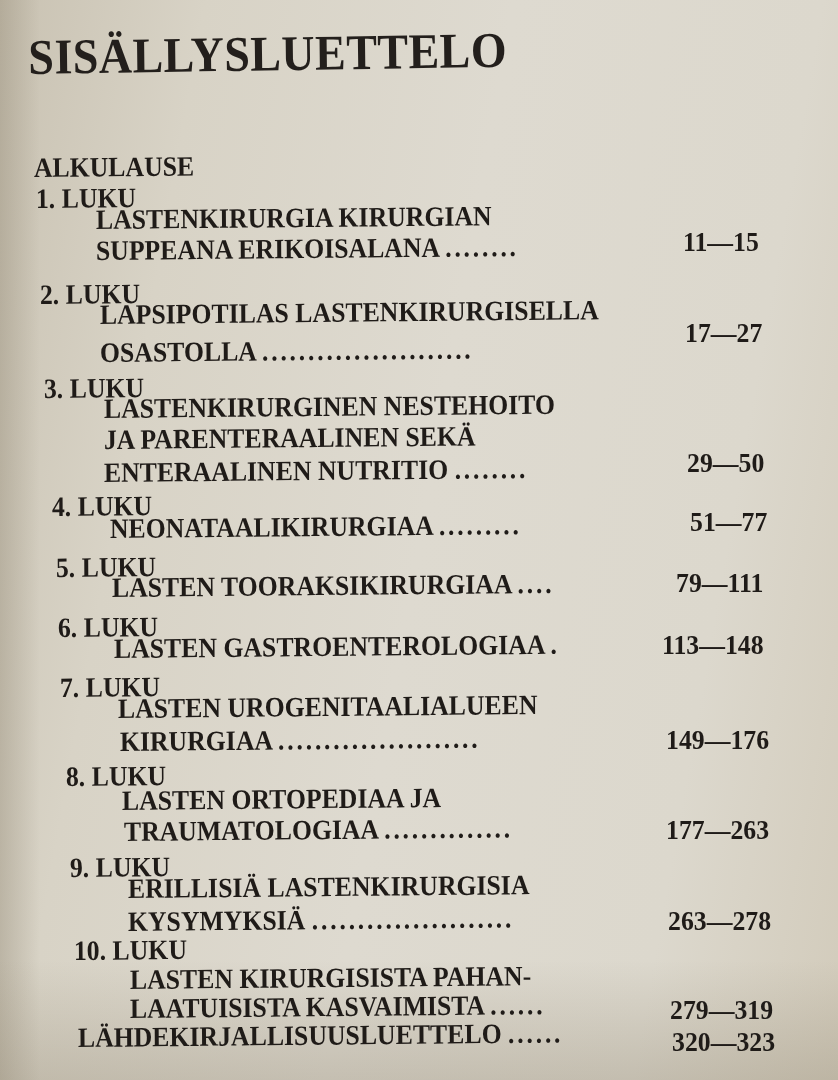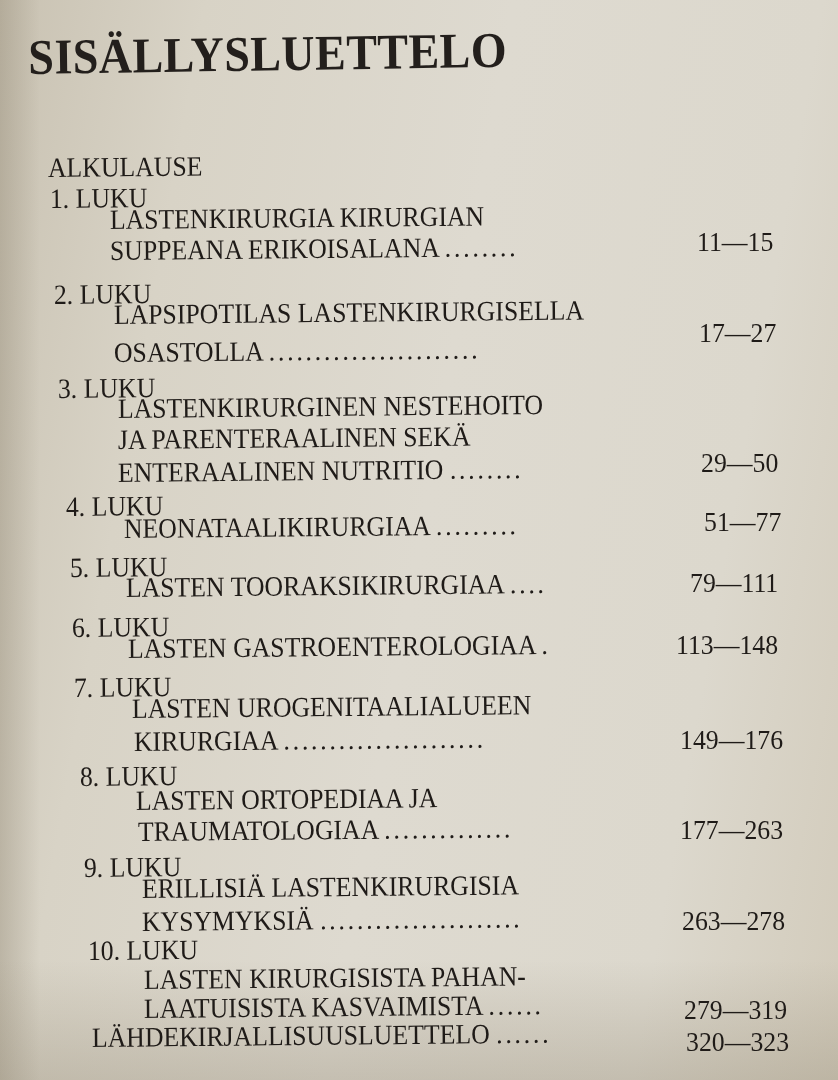--- a/index.html
+++ b/index.html
@@ -18,21 +18,21 @@
     position:absolute; left:0; top:0; bottom:0; width:40px;
     background: linear-gradient(90deg, rgba(140,130,110,0.35), rgba(140,130,110,0));
     pointer-events:none;
   }
   .title {
     position:absolute; left:28px; top:28px;
     font-size:50px; font-weight:bold; letter-spacing:0.5px;
     transform: scaleX(0.92) rotate(-0.8deg); transform-origin:left top;
     color:#231f1c;
   }
-  .toc { position:absolute; left:14px; top:0; width:788px; height:1080px; }
+  .toc { position:absolute; left:0; top:0; width:788px; height:1080px;font-weight:bold; }
   .line {
     position:absolute; font-size:28px; line-height:30px; white-space:nowrap;
     transform: scaleX(0.92) rotate(-0.5deg); transform-origin:left bottom;
   }
   .pages {
     position:absolute; font-size:28px; line-height:30px; white-space:nowrap;
     transform: scaleX(0.92); transform-origin:left bottom;
   }
   .dots { letter-spacing:3px; }
 </style>

